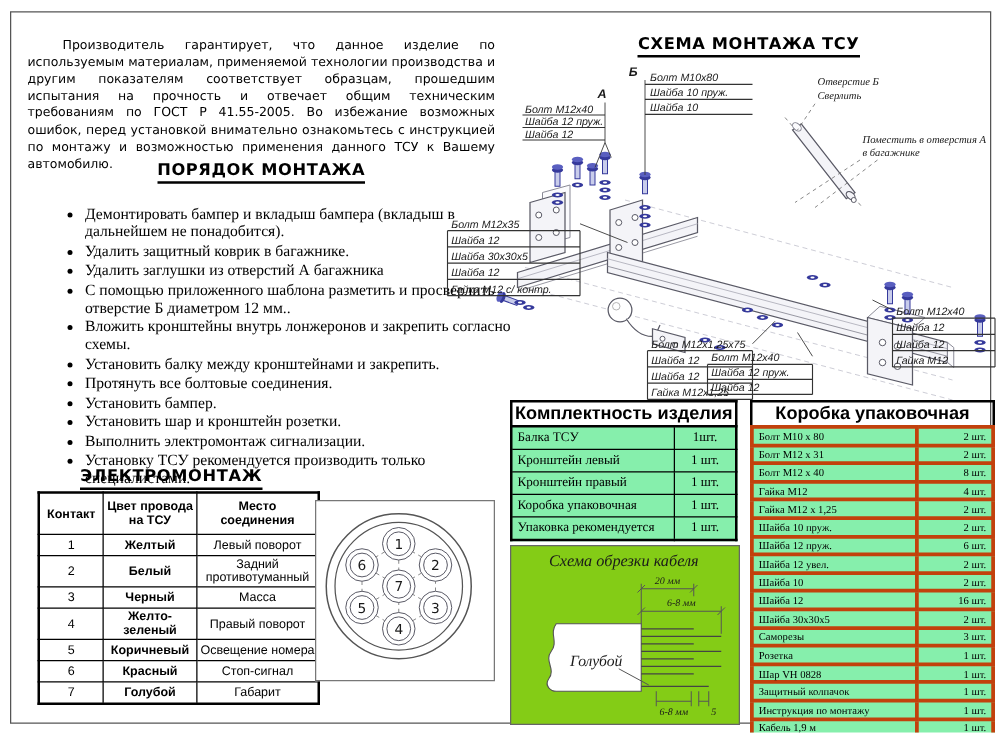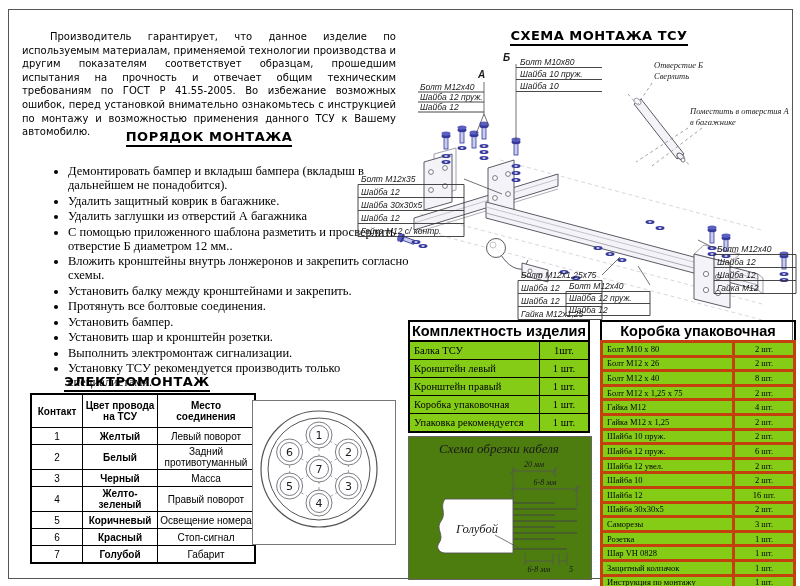--- a/index.html
+++ b/index.html
@@ -40,33 +40,33 @@
   .cletter{font:italic bold 10px "Liberation Sans",sans-serif;}
   .note{font:italic 8.5px "Liberation Serif",serif;}
   .part{fill:#f4f4f8;stroke:#5a5a66;stroke-width:1;}
   .part2{fill:#fbfbfd;stroke:#8a8a96;stroke-width:.8;}
   .hole{fill:#fff;stroke:#5a5a66;stroke-width:.8;}
   .lead{stroke:#333;stroke-width:.7;fill:none;}
   .rule{stroke:#333;stroke-width:.9;}
   .guide{stroke:#c6c6d0;stroke-width:.7;stroke-dasharray:4 3;}
   .dash{stroke:#777;stroke-width:.7;stroke-dasharray:3 3;fill:none;}
 
-  .kv{position:absolute;background:#84cc16;font-family:"Liberation Serif",serif;border:2px solid #000;}
+  .kv{position:absolute;background:#86efac;font-family:"Liberation Serif",serif;border:2px solid #000;}
   .kv caption{border:2px solid #000;border-bottom:none;font-family:"Liberation Sans",sans-serif;
               font-weight:bold;text-align:center;padding:1px 0;}
   .kit{left:408px;top:320px;width:182px;font-size:10.5px;}
   .kit caption{font-size:14.5px;}
   .kit td{border:1px solid #000;padding:2px 4px;height:13px;}
   .kit td:last-child{width:40px;text-align:center;}
   .box{left:600px;top:320px;width:196px;font-size:8.5px;}
   .box caption{font-size:14.5px;}
   .box td{border:3px solid #c2410c;padding:0.8px 4px;height:9px;}
-  .box td:last-child{width:50px;text-align:center;}
-
-  .cable-box{left:408px;top:436px;width:182px;height:142px;border:1px solid #666;background:#4d7c0f;}
+  .box td:last-child{width:50px;text-align:right;}
+
+  .cable-box{left:408px;top:436px;width:182px;height:142px;border:1px solid #666;background:#84cc16;}
   .cable-title{font:italic 13px "Liberation Serif",serif;}
   .dim{font:italic 8px "Liberation Serif",serif;}
   .thin{stroke:#555;stroke-width:.8;fill:none;}
 </style>
 </head>
 <body>
 
 <div class="page">
   <div class="page-border"></div>
 
@@ -430,30 +430,26 @@
   </table>
 
   <table class="kv box">
     <caption>Коробка упаковочная</caption>
     <tbody>
         <tr>
           <td>Болт М10 х 80</td>
           <td>2 шт.</td>
         </tr>
         <tr>
-          <td>Болт М12 х 26</td>
+          <td>Болт М12 х 31</td>
           <td>2 шт.</td>
         </tr>
         <tr>
           <td>Болт М12 х 40</td>
           <td>8 шт.</td>
-        </tr>
-        <tr>
-          <td>Болт М12 х 1,25 х 75</td>
-          <td>2 шт.</td>
         </tr>
         <tr>
           <td>Гайка М12</td>
           <td>4 шт.</td>
         </tr>
         <tr>
           <td>Гайка М12 х 1,25</td>
           <td>2 шт.</td>
         </tr>
         <tr>

